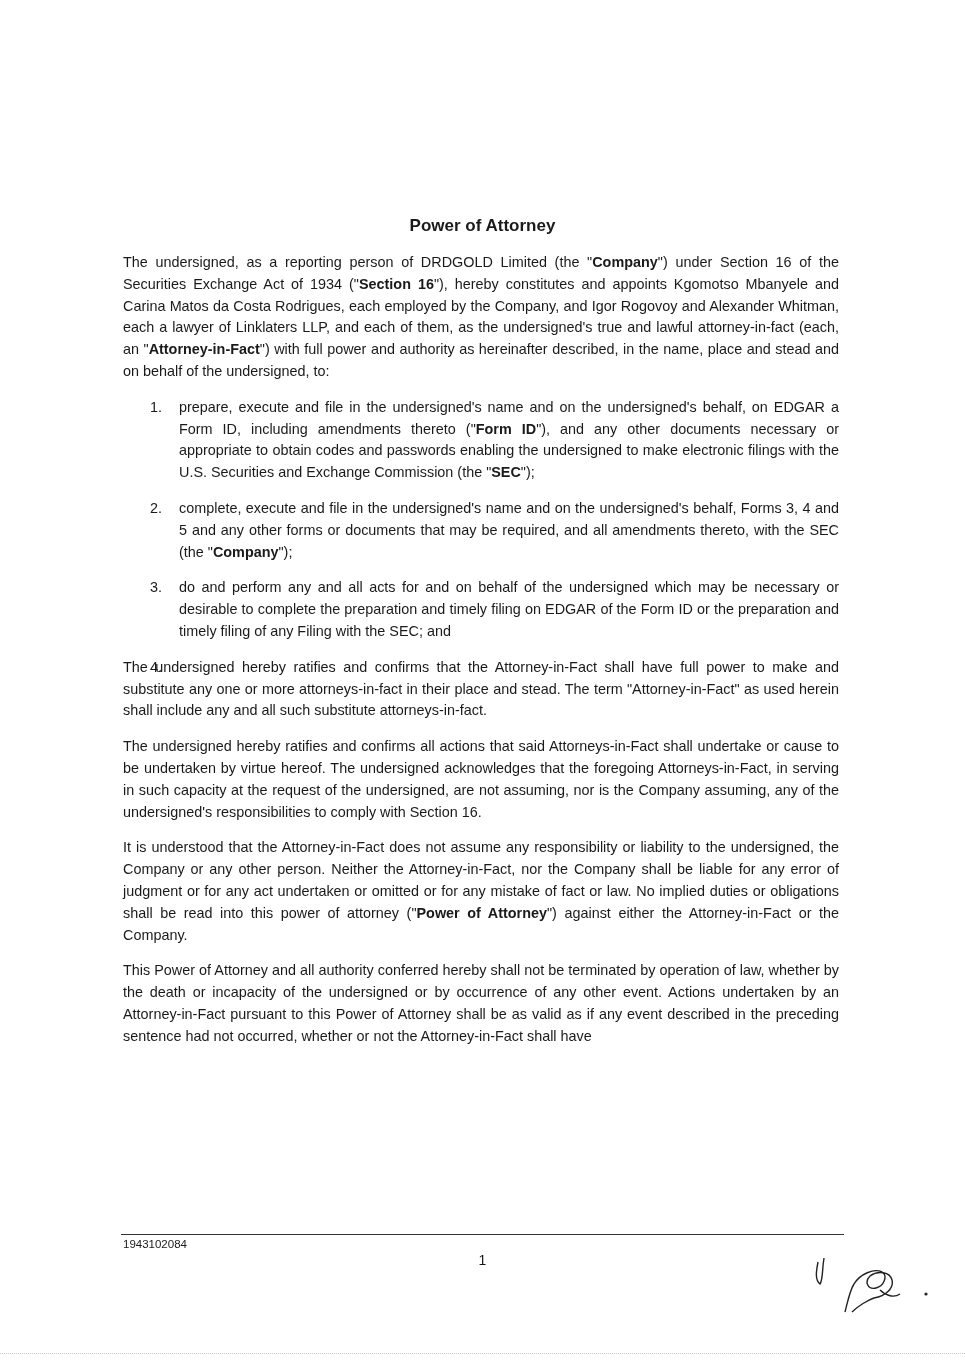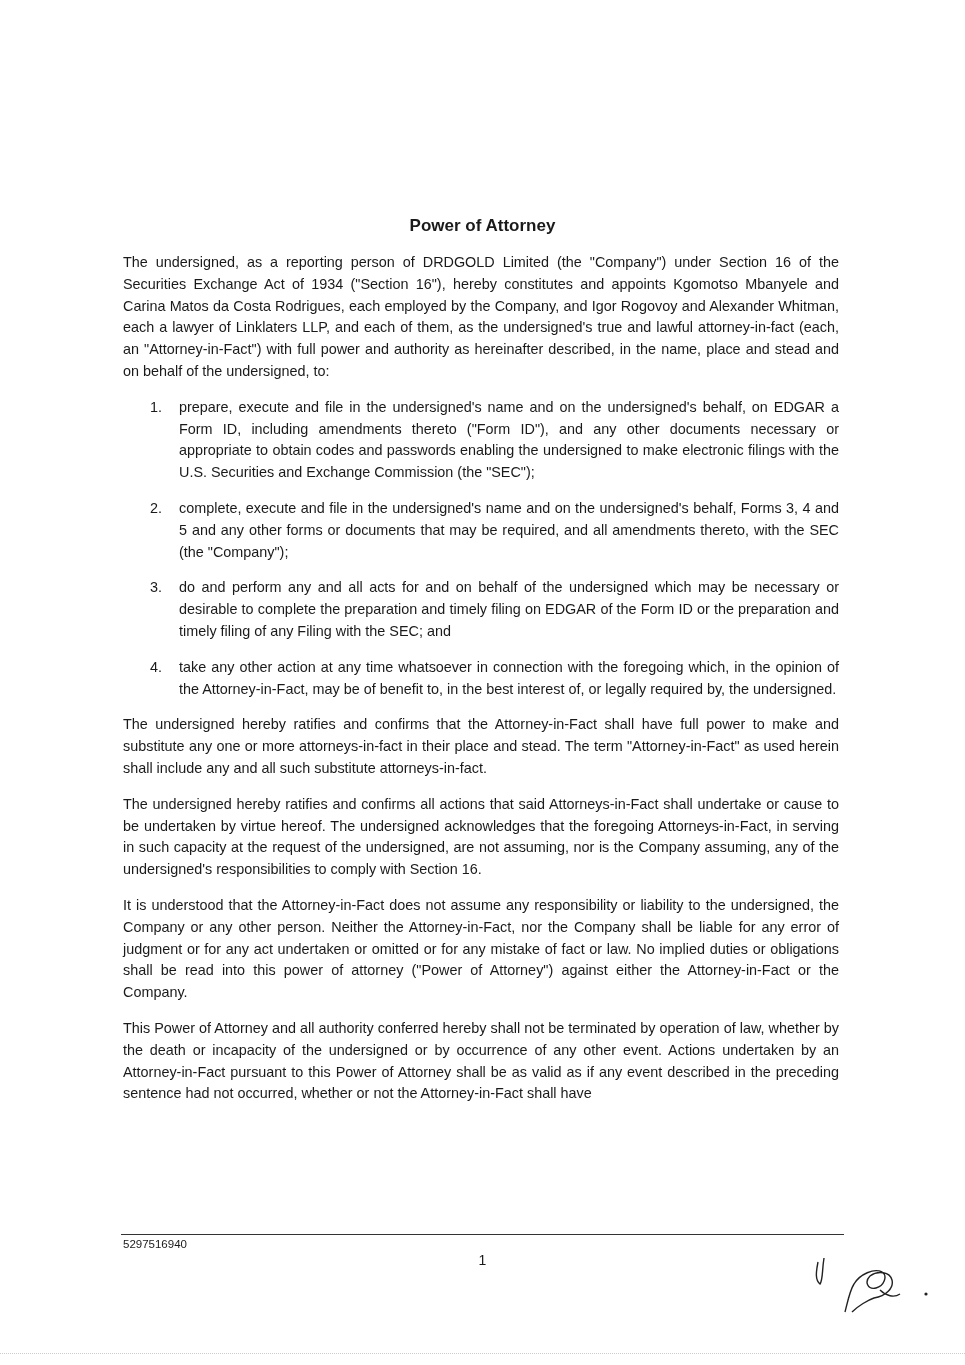--- a/index.html
+++ b/index.html
@@ -5,50 +5,50 @@
   html,body{margin:0;padding:0;background:#fff;}
   body{width:965px;height:1365px;position:relative;overflow:hidden;
        font-family:"Liberation Sans",sans-serif;color:#1a1a1a;}
   .title{position:absolute;top:216px;left:0;width:965px;text-align:center;
          font-size:17px;font-weight:bold;}
   .body{position:absolute;left:123px;width:716px;top:252px;font-size:14.4px;line-height:21.8px;}
   p{margin:0 0 14px 0;text-align:justify;}
   ol{margin:0 0 14px 0;padding:0;list-style:none;}
   li{position:relative;padding-left:56px;margin-bottom:14px;text-align:justify;}
   li .num{position:absolute;left:27px;top:0;}
-  b{font-weight:normal;}
+  b{font-weight:bold;}
   .footer-rule{position:absolute;top:1234px;left:121px;width:723px;border-top:1px solid #333;}
   .docid{position:absolute;top:1238px;left:123px;font-size:11.5px;}
   .pagenum{position:absolute;top:1252px;left:0;width:965px;text-align:center;font-size:14px;}
   .sig{position:absolute;left:810px;top:1250px;width:125px;height:70px;}
   .scanline{position:absolute;top:1353px;left:0;width:965px;border-top:1px dotted #ccc;}
 </style>
 </head>
 <body>
 
 <div class="title">Power of Attorney</div>
 
 <div class="body">
   <p><span>The undersigned, as a reporting person of DRDGOLD Limited (the "</span><b>Company</b><span>") under Section 16 of the Securities Exchange Act of 1934 ("</span><b>Section 16</b><span>"), hereby constitutes and appoints Kgomotso Mbanyele and Carina Matos da Costa Rodrigues, each employed by the Company, and Igor Rogovoy and Alexander Whitman, each a lawyer of Linklaters LLP, and each of them, as the undersigned's true and lawful attorney-in-fact (each, an "</span><b>Attorney-in-Fact</b><span>") with full power and authority as hereinafter described, in the name, place and stead and on behalf of the undersigned, to:</span></p>
 
   <ol>
     <li><span class="num">1.</span><span>prepare, execute and file in the undersigned's name and on the undersigned's behalf, on EDGAR a Form ID, including amendments thereto ("</span><b>Form ID</b><span>"), and any other documents necessary or appropriate to obtain codes and passwords enabling the undersigned to make electronic filings with the U.S. Securities and Exchange Commission (the "</span><b>SEC</b><span>");</span></li>
     <li><span class="num">2.</span><span>complete, execute and file in the undersigned's name and on the undersigned's behalf, Forms 3, 4 and 5 and any other forms or documents that may be required, and all amendments thereto, with the SEC (the "</span><b>Company</b><span>");</span></li>
     <li><span class="num">3.</span><span>do and perform any and all acts for and on behalf of the undersigned which may be necessary or desirable to complete the preparation and timely filing on EDGAR of the Form ID or the preparation and timely filing of any Filing with the SEC; and</span></li>
-    <li><span class="num">4.</span><span>take any other action at any time whatsoever in connection with the foregoing which, in the opinion of the Attorney-in-Fact, may be of benefit to, in the best interest of, or legally required by, the undersigned.</span></li>
+    <li><span class="num">4.</span></li>
   </ol>
 
   <p>The undersigned hereby ratifies and confirms that the Attorney-in-Fact shall have full power to make and substitute any one or more attorneys-in-fact in their place and stead. The term "Attorney-in-Fact" as used herein shall include any and all such substitute attorneys-in-fact.</p>
   <p>The undersigned hereby ratifies and confirms all actions that said Attorneys-in-Fact shall undertake or cause to be undertaken by virtue hereof. The undersigned acknowledges that the foregoing Attorneys-in-Fact, in serving in such capacity at the request of the undersigned, are not assuming, nor is the Company assuming, any of the undersigned's responsibilities to comply with Section 16.</p>
   <p><span>It is understood that the Attorney-in-Fact does not assume any responsibility or liability to the undersigned, the Company or any other person. Neither the Attorney-in-Fact, nor the Company shall be liable for any error of judgment or for any act undertaken or omitted or for any mistake of fact or law. No implied duties or obligations shall be read into this power of attorney ("</span><b>Power of Attorney</b><span>") against either the Attorney-in-Fact or the Company.</span></p>
   <p>This Power of Attorney and all authority conferred hereby shall not be terminated by operation of law, whether by the death or incapacity of the undersigned or by occurrence of any other event. Actions undertaken by an Attorney-in-Fact pursuant to this Power of Attorney shall be as valid as if any event described in the preceding sentence had not occurred, whether or not the Attorney-in-Fact shall have</p>
 </div>
 
 <div class="footer-rule"></div>
-<div class="docid">5297516940</div>
+<div class="docid">1943102084</div>
 <div class="pagenum">1</div>
 
 <svg class="sig" viewBox="0 0 125 70">
   <path d="M8 12 C6 22 5 30 10 34 C13 30 12 20 14 8" fill="none" stroke="#222" stroke-width="1.4"></path>
   <path d="M35 62 C38 50 40 40 44 34 C50 24 64 18 72 22 C78 26 74 36 66 38 C58 40 54 32 60 26 C68 20 80 22 82 30 C84 38 76 46 64 48 C58 50 48 56 42 62" fill="none" stroke="#222" stroke-width="1.4"></path>
   <path d="M70 40 C76 46 84 48 90 44" fill="none" stroke="#222" stroke-width="1.4"></path>
   <circle cx="116" cy="44" r="1.6" fill="#222"></circle>
 </svg>
 
 <div class="scanline"></div>

